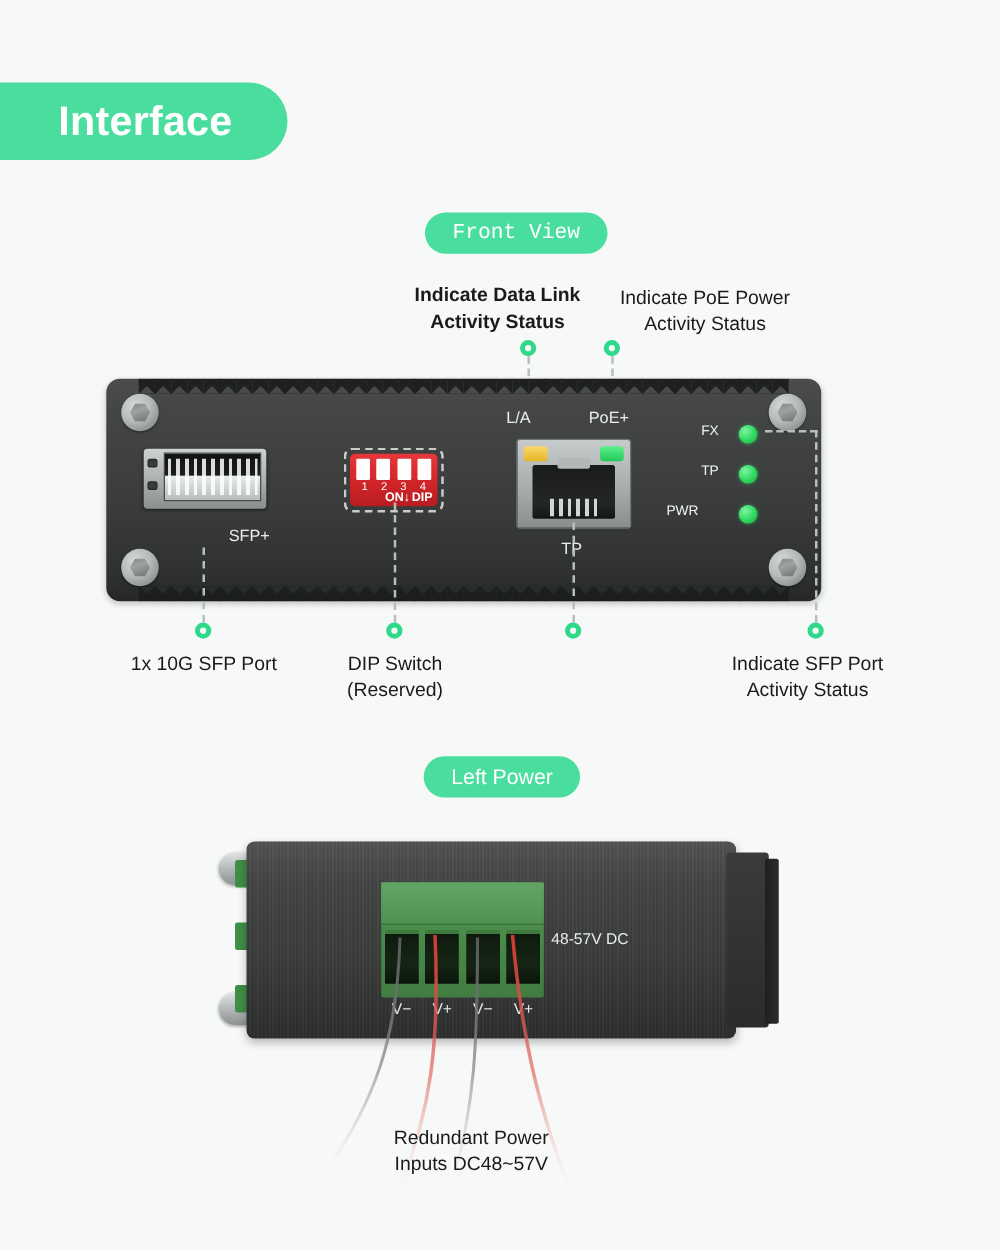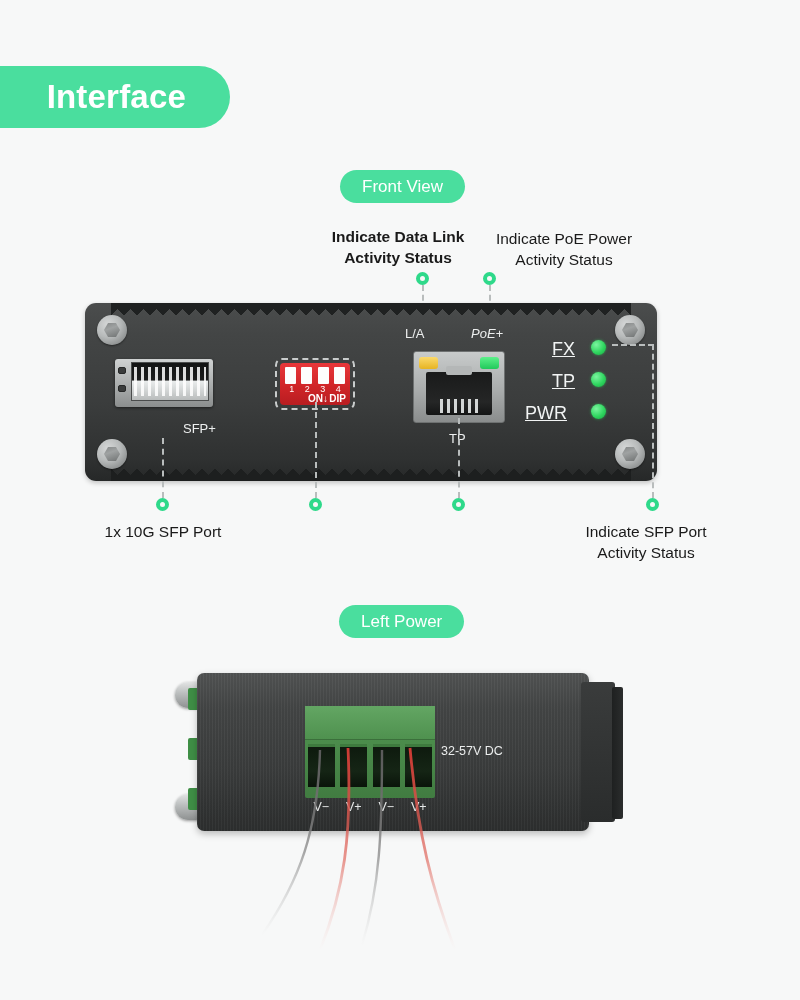--- a/index.html
+++ b/index.html
@@ -27,21 +27,21 @@
   
   .pill {
     position: absolute;
     background: #4ade9e; color: #fff;
     border-radius: 18px;
     height: 33px; line-height: 33px;
     font-size: 17px;
     text-align: center;
     padding: 0 22px;
   }
-  .pill-front { left: 340px; top: 170px; }
+  .pill-front { left: 340px; top: 170px; font-family: Liberation Mono, monospace; }
   .pill-left  { left: 339px; top: 605px; }
 
   
   .anno {
     position: absolute;
     font-size: 15.5px; color: #1a1a1a;
     line-height: 21px; text-align: center;
     white-space: pre-line;
   }
 
@@ -175,21 +175,21 @@
       #d3d6d6 0 3px, rgba(0,0,0,0) 3px 7px);
   }
 
   
   .statled {
     position: absolute; width: 15px; height: 15px; border-radius: 50%;
     background: radial-gradient(circle at 35% 32%, #7bf59f 0%, #2fd65f 55%, #17a840 100%);
     box-shadow: 0 0 3px rgba(45,220,95,.6);
   }
   .statlabel {
-    position: absolute; color: #f2f4f4; font-size: 18px; text-align: right; text-decoration: underline;
+    position: absolute; color: #f2f4f4; font-size: 11px; text-align: right;
   }
   .panel-label {
     position: absolute; color: #eceeee; font-size: 13px;
   }
 
   
   .front-term {
     position: absolute; left: 654px; top: 338px; width: 52px; height: 105px;
     background: linear-gradient(180deg,#4d8b4d 0%,#3f7a3f 60%,#356a35 100%);
     border-radius: 2px; z-index: -1;
@@ -322,21 +322,21 @@
           <span>3</span>
           <span>4</span>
         </div>
         <div class="dip-foot">
           <span>ON↓</span>
           <span>DIP</span>
         </div>
       </div>
 
       <div class="panel-label" style="left:320px; top:23px;">L/A</div>
-      <div class="panel-label" style="left:386px; top:23px;font-style:italic;">PoE+</div>
+      <div class="panel-label" style="left:386px; top:23px;">PoE+</div>
       <div class="rj45">
         <div class="rj45-led led-la"></div>
         <div class="rj45-led led-poe"></div>
         <div class="rj45-jack">
           <div class="rj45-tab"></div>
           <div class="rj45-contacts"></div>
         </div>
       </div>
       <div class="panel-label" style="left:364px; top:128px;">TP</div>
 
@@ -357,20 +357,22 @@
   <div class="vline" style="left:162px; top:438px; height:60px;"></div>
   <div class="vline" style="left:315px; top:402px; height:96px;"></div>
   <div class="vline" style="left:458px; top:418px; height:80px;"></div>
 
   <div class="ring" style="left:156px; top:498px;"></div>
   <div class="ring" style="left:309px; top:498px;"></div>
   <div class="ring" style="left:452px; top:498px;"></div>
   <div class="ring" style="left:646px; top:498px;"></div>
 
   <div class="anno" style="left:82px; top:521px; width:162px;">1x 10G SFP Port</div>
+  <div class="anno" style="left:240px; top:521px; width:152px;">DIP Switch
+(Reserved)</div>
   <div class="anno" style="left:556px; top:521px; width:180px;">Indicate SFP Port
 Activity Status</div>
 
   <div class="pill pill-left">Left Power</div>
 
   <div class="left-dev">
     <div class="left-screw" style="left:0px; top:14px;"></div>
     <div class="left-screw" style="left:0px; top:126px;"></div>
     <div class="left-greenbit" style="top:20px;"></div>
     <div class="left-greenbit" style="top:70px;"></div>
@@ -390,21 +392,21 @@
       </div>
     </div>
 
     <div class="term-pinlabels">
       <span>V−</span>
       <span>V+</span>
       <span>V−</span>
       <span>V+</span>
     </div>
 
-    <div class="term-volt">32-57V DC</div>
+    <div class="term-volt">48-57V DC</div>
   </div>
 
   <svg class="wires" viewBox="0 0 800 1000">
     <defs>
       <linearGradient id="wneg" x1="0" y1="0" x2="0" y2="1">
         <stop offset="0%" stop-color="#5a5a5a" stop-opacity="1"></stop>
         <stop offset="55%" stop-color="#8a8a8a" stop-opacity=".75"></stop>
         <stop offset="100%" stop-color="#c9c9c9" stop-opacity="0"></stop>
       </linearGradient>
       <linearGradient id="wpos" x1="0" y1="0" x2="0" y2="1">
@@ -412,14 +414,16 @@
         <stop offset="55%" stop-color="#e06a60" stop-opacity=".7"></stop>
         <stop offset="100%" stop-color="#f3c9c5" stop-opacity="0"></stop>
       </linearGradient>
     </defs>
     <path d="M320 750 C 318 830, 300 880, 262 935" stroke="url(#wneg)" stroke-width="2.4" fill="none"></path>
     <path d="M348 748 C 352 836, 344 890, 320 950" stroke="url(#wpos)" stroke-width="2.8" fill="none"></path>
     <path d="M382 750 C 382 832, 380 886, 362 945" stroke="url(#wneg)" stroke-width="2.4" fill="none"></path>
     <path d="M410 748 C 418 836, 432 888, 455 950" stroke="url(#wpos)" stroke-width="2.8" fill="none"></path>
   </svg>
 
+  <div class="anno" style="left:292px; top:900px; width:170px;">Redundant Power
+Inputs DC48~57V</div>
 
 </div>
 
 </body></html>

